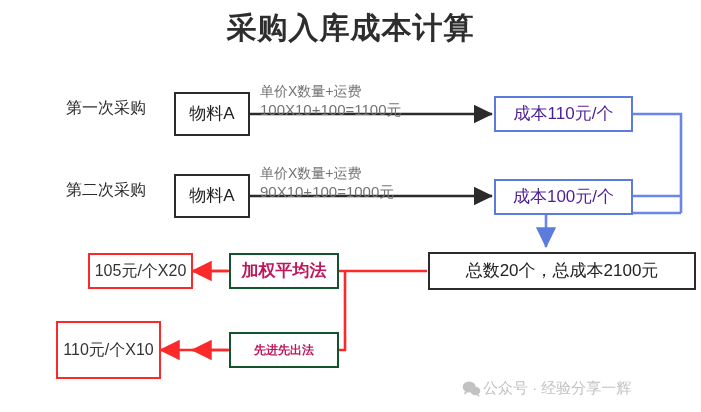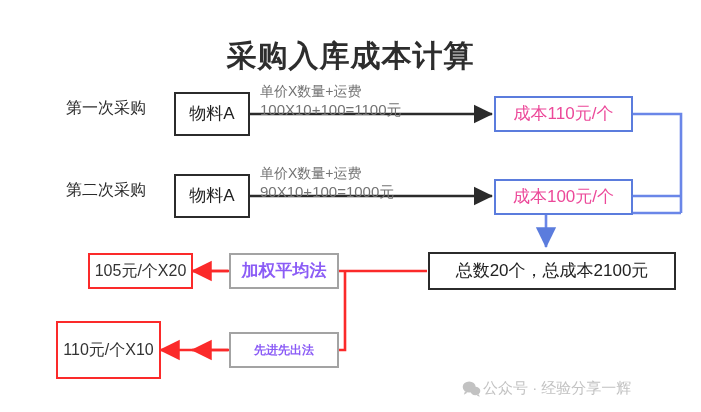--- a/index.html
+++ b/index.html
@@ -26,21 +26,21 @@
     position: absolute;
     left: 0; top: 0;
     width: 701px;
     height: 412px;
     pointer-events: none;
   }
   
   .title {
     position: absolute;
     left: 0;
-    top: 36px;
+    top: 8px;
     width: 701px;
     text-align: center;
     font-size: 30px;
     font-weight: bold;
     letter-spacing: 1px;
     color: #2d2d2d;
   }
   
   .node {
     position: absolute;
@@ -52,25 +52,25 @@
     line-height: 1.18;
     text-align: center;
     white-space: nowrap;
   }
   .node-black {
     border: 2px solid #2b2b2b;
     color: #222222;
   }
   .node-blue {
     border: 2px solid #5b7cdd;
-    color: #ec4899;
+    color: #4c1d95;
   }
   .node-red {
-    border: 2px solid #a3a3a3;
-    color: #8b5cf6;
+    border: 2px solid #14532d;
+    color: #be185d;
   }
   .node-red-val {
     border: 2px solid #fb2a2a;
     color: #333333;
   }
   
   .plain-label {
     position: absolute;
     white-space: nowrap;
     color: #2b2b2b;
@@ -156,21 +156,21 @@
 
   <div class="node node-black" style="left:174px; top:174px; width:76px; height:44px; font-size:17px;">物料A</div>
 
   <div class="edge-caption" style="left:260px; top:165px;">
     <span class="cap-top">单价X数量+运费</span>
     <span class="cap-bot">90X10+100=1000元</span>
   </div>
 
   <div class="node node-blue" style="left:494px; top:179px; width:139px; height:36px; font-size:17px;">成本100元/个</div>
 
-  <div class="node node-black" style="left:428px; top:252px; width:248px; height:38px; font-size:17px;">总数20个，总成本2100元</div>
+  <div class="node node-black" style="left:428px; top:252px; width:268px; height:38px; font-size:17px;">总数20个，总成本2100元</div>
 
   <div class="node node-red" style="left:229px; top:253px; width:110px; height:36px; font-size:17px; font-weight:bold;">加权平均法</div>
 
   <div class="node node-red-val" style="left:56px; top:253px; width:105px; height:36px; font-size:16px;margin-left:32px;">105元/个X20</div>
 
   <div class="node node-red" style="left:229px; top:332px; width:110px; height:36px; font-size:12px; font-weight:bold;">先进先出法</div>
 
   <div class="node node-red-val two-line" style="left:56px; top:321px; width:105px; height:58px; font-size:16px;">
     <span>110元/个X10</span>
   </div>

